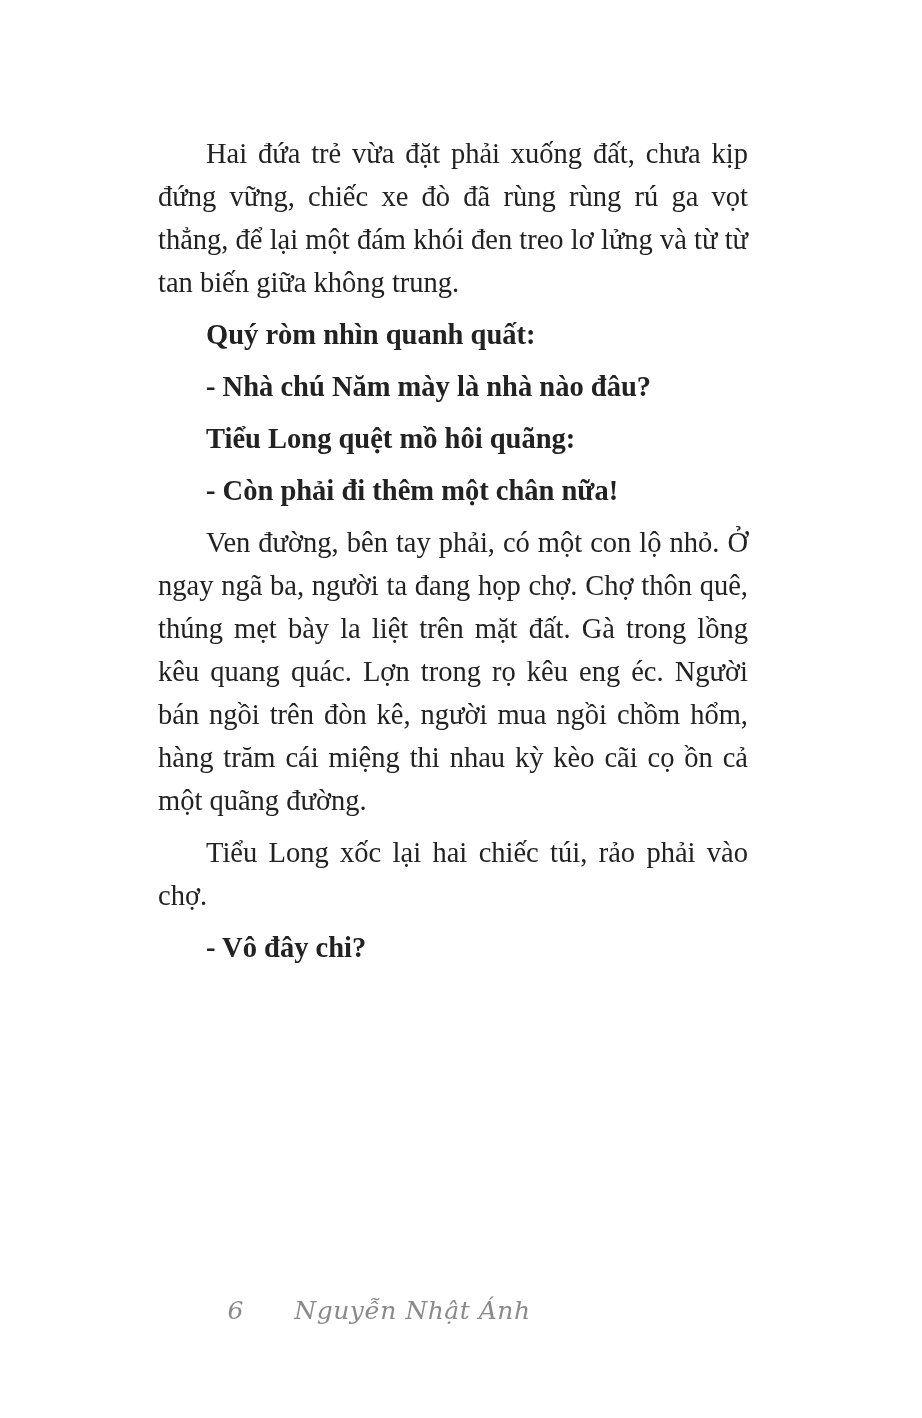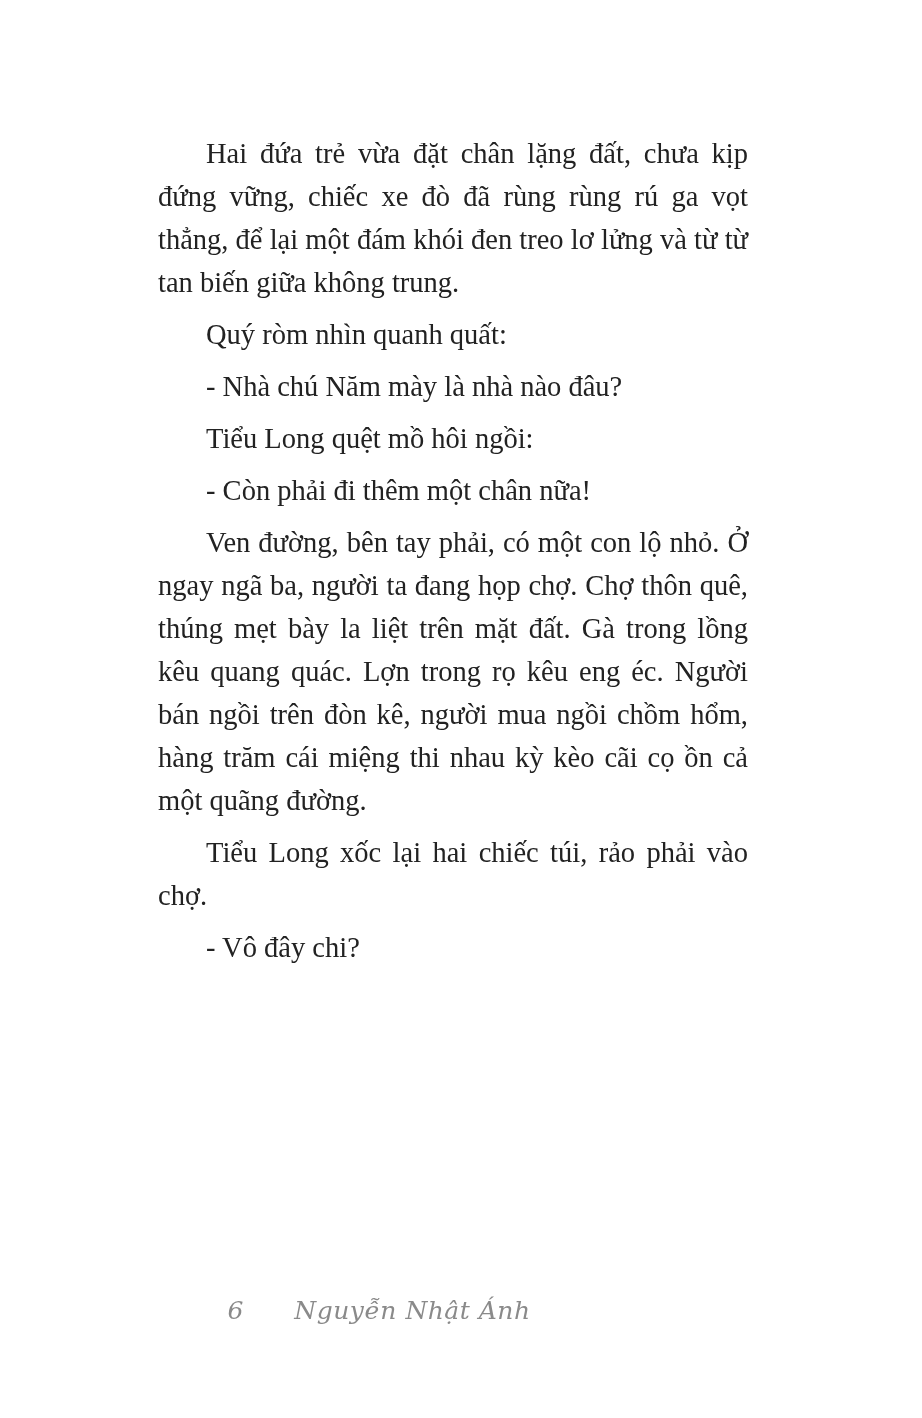--- a/index.html
+++ b/index.html
@@ -27,20 +27,21 @@
       margin: 0 0 9px 0;
       text-align: justify;
       text-align-last: left;
     }
     .para.indent {
       text-indent: 48px;
     }
     .para.dialog {
       padding-left: 48px;
       text-indent: 0;
+      font-weight: bold;
     }
     .footer {
       position: absolute;
       left: 0;
       top: 1296px;
       width: 758px;
       text-align: center;
       font-family: "DejaVu Serif", "Liberation Serif", serif;
       font-style: italic;
       font-size: 25px;
@@ -48,24 +49,24 @@
       letter-spacing: 0.5px;
     }
     .footer .page-num {
       margin-right: 42px;
     }
   </style>
 </head>
 <body>
 
 <div class="page">
-  <p class="para indent">Hai đứa trẻ vừa đặt chân lặng đất, chưa kịp đứng vững, chiếc xe đò đã rùng rùng rú ga vọt thẳng, để lại một đám khói đen treo lơ lửng và từ từ tan biến giữa không trung.</p>
+  <p class="para indent">Hai đứa trẻ vừa đặt phải xuống đất, chưa kịp đứng vững, chiếc xe đò đã rùng rùng rú ga vọt thẳng, để lại một đám khói đen treo lơ lửng và từ từ tan biến giữa không trung.</p>
   <p class="para dialog">Quý ròm nhìn quanh quất:</p>
   <p class="para dialog">- Nhà chú Năm mày là nhà nào đâu?</p>
-  <p class="para dialog">Tiểu Long quệt mồ hôi ngồi:</p>
+  <p class="para dialog">Tiểu Long quệt mồ hôi quãng:</p>
   <p class="para dialog">- Còn phải đi thêm một chân nữa!</p>
   <p class="para indent">Ven đường, bên tay phải, có một con lộ nhỏ. Ở ngay ngã ba, người ta đang họp chợ. Chợ thôn quê, thúng mẹt bày la liệt trên mặt đất. Gà trong lồng kêu quang quác. Lợn trong rọ kêu eng éc. Người bán ngồi trên đòn kê, người mua ngồi chồm hổm, hàng trăm cái miệng thi nhau kỳ kèo cãi cọ ồn cả một quãng đường.</p>
   <p class="para indent">Tiểu Long xốc lại hai chiếc túi, rảo phải vào chợ.</p>
   <p class="para dialog">- Vô đây chi?</p>
 </div>
 
 <div class="footer">
   <span class="page-num">6</span>
   <span class="author">Nguyễn Nhật Ánh</span>
 </div>

